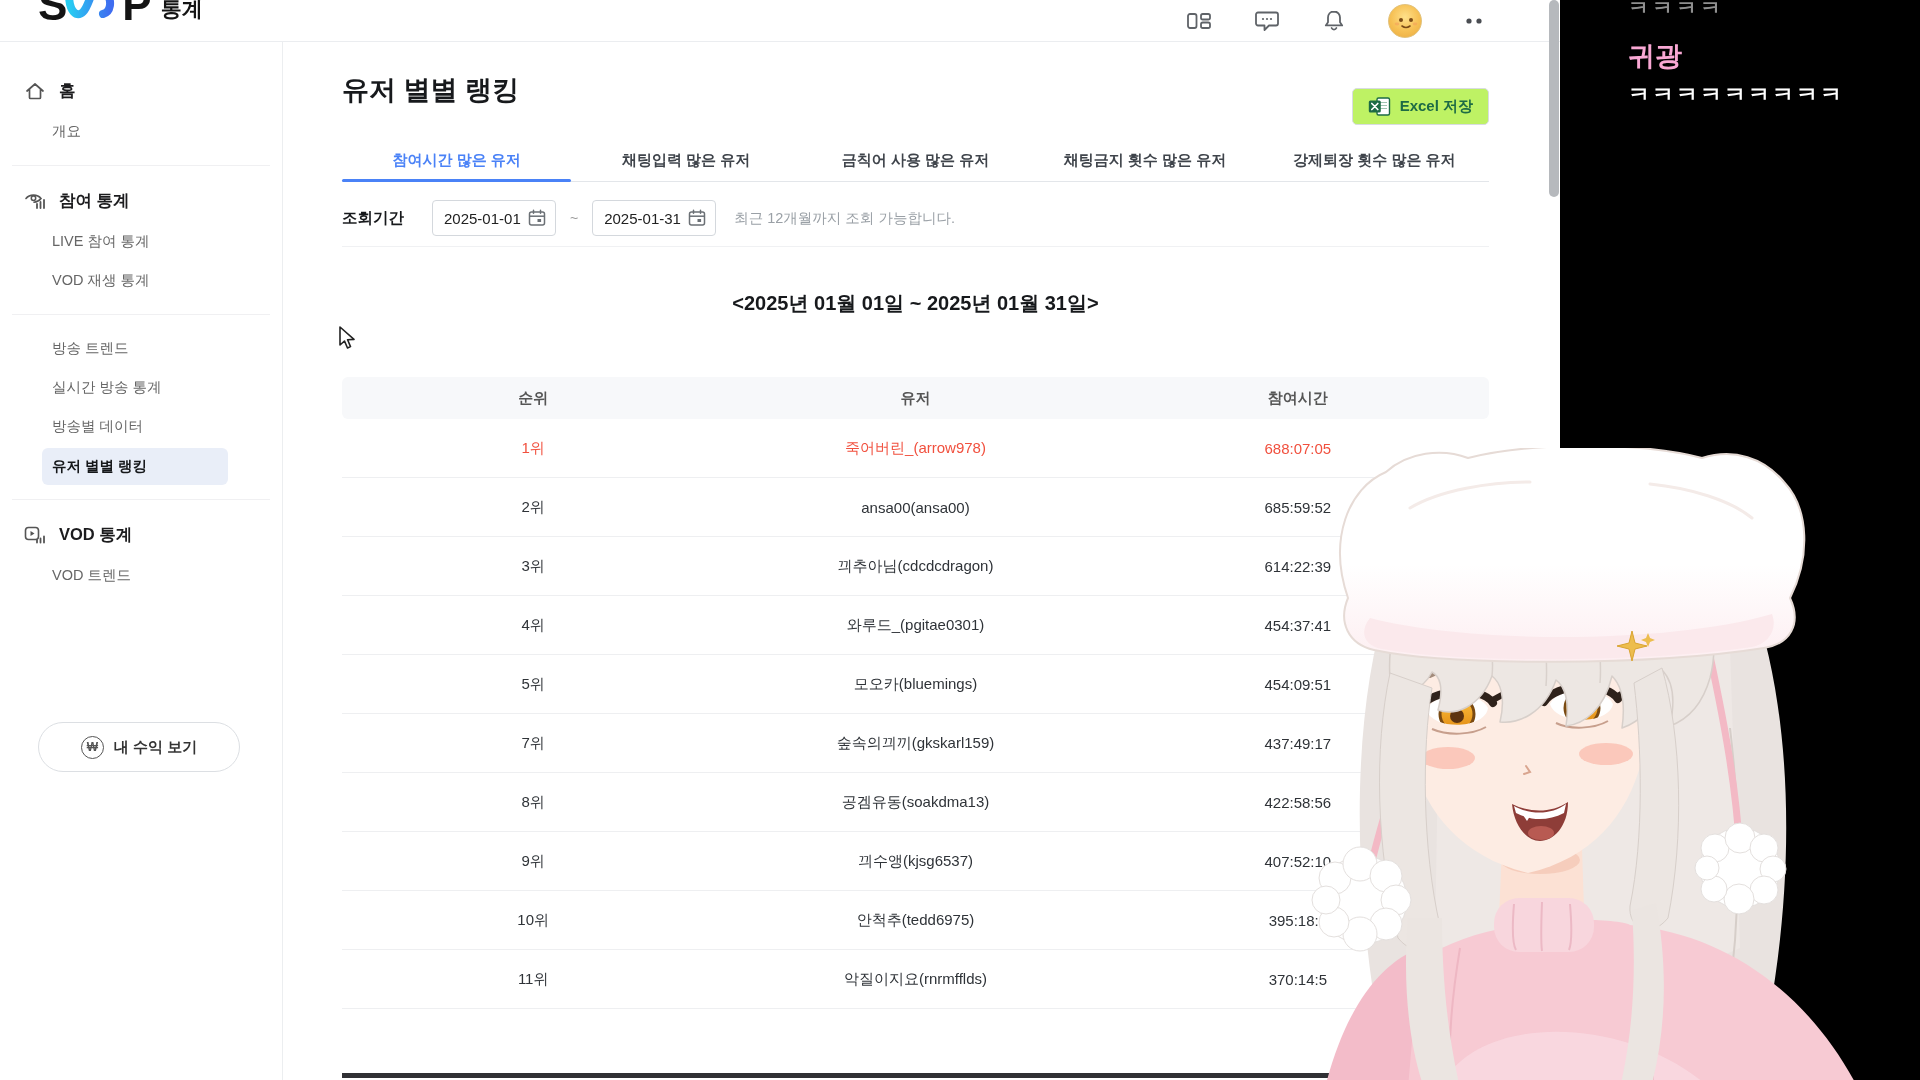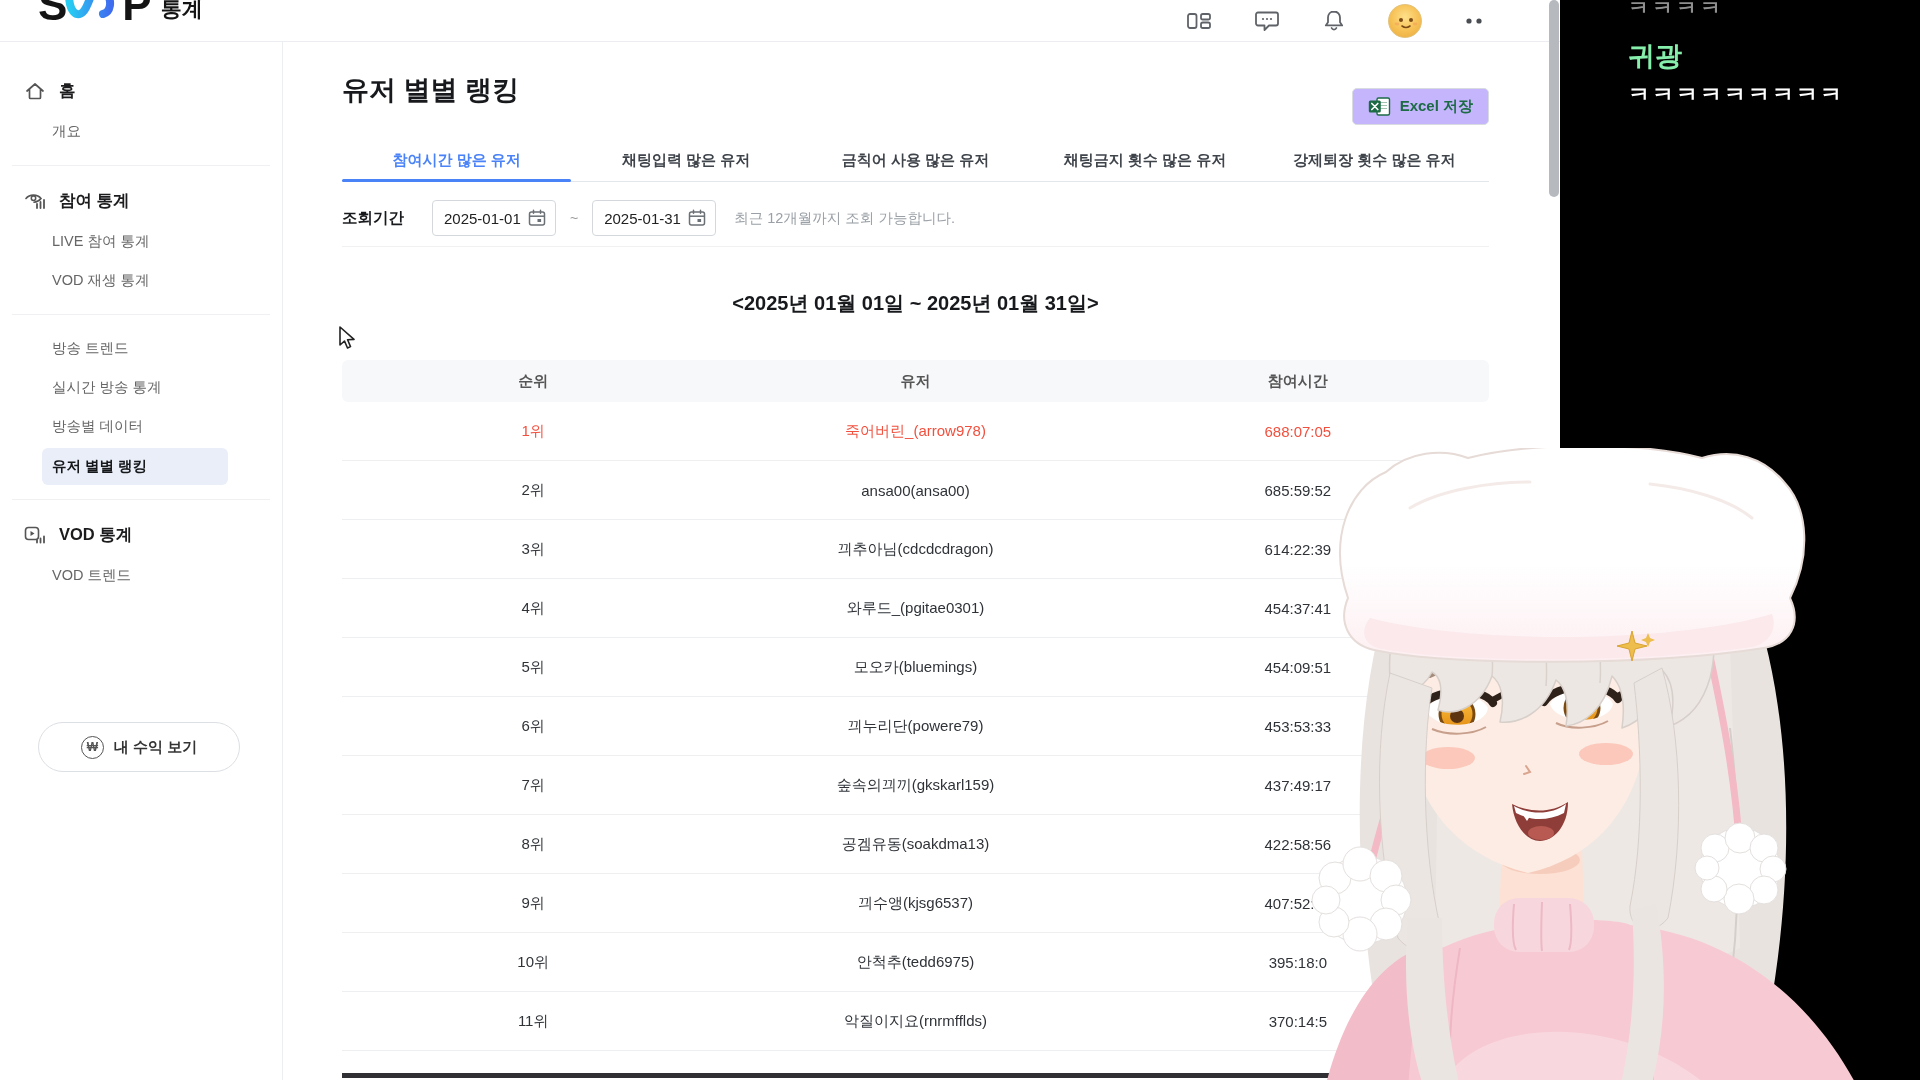--- a/index.html
+++ b/index.html
@@ -39,56 +39,56 @@
                  display:flex; align-items:center; justify-content:center; gap:10px;
                  font-size:15px; font-weight:600; color:#333; cursor:pointer; }
   .won-circle { width:23px; height:23px; border:1.7px solid #555; border-radius:50%;
                 display:flex; align-items:center; justify-content:center;
                 font-size:12px; font-weight:800; color:#555; }
 
   
   .content { position:absolute; left:283px; top:42px; width:1277px; height:1038px; background:#fff; }
   .page-title { position:absolute; left:59px; top:30px; font-size:27px; font-weight:800; color:#17191c; }
   .excel-btn { position:absolute; right:71px; top:46px; height:37px; display:flex; align-items:center; gap:9px;
-               padding:0 15px; border:1px solid #d8dce1; border-radius:5px; background:#c4b5fd;
+               padding:0 15px; border:1px solid #d8dce1; border-radius:5px; background:#bef264;
                font-size:15px; font-weight:700; color:#1d6b45; cursor:pointer; }
   .tabs { position:absolute; left:59px; top:97px; width:1147px; height:43px; display:flex;
           border-bottom:1px solid #e3e6ea; }
   .tab { flex:1; display:flex; align-items:center; justify-content:center; position:relative;
          font-size:15px; font-weight:600; color:#3f444b; cursor:pointer; }
   .tab.active { color:#4a82f7; }
   .tab.active::after { content:""; position:absolute; left:0; right:0; bottom:-1px; height:3px;
                        background:#4a82f7; border-radius:2px; }
   .filter-row { position:absolute; left:59px; top:152px; height:48px; display:flex; align-items:center; gap:14px; }
   .filter-label { font-size:15.5px; font-weight:800; color:#17191c; margin-right:14px; }
   .date-input { width:124px; height:36px; border:1px solid #d4d8dd; border-radius:4px; background:#fff;
                 display:flex; align-items:center; justify-content:space-between; padding:0 9px 0 11px;
                 font-size:15px; color:#222; cursor:pointer; }
   .tilde { color:#999; font-size:14px; }
   .hint { font-size:14.5px; color:#9aa0a6; margin-left:4px; }
   .filter-divider { position:absolute; left:59px; top:204px; width:1147px; border-top:1px solid #f0f1f3; }
   .period-heading { position:absolute; left:59px; top:248px; width:1147px; text-align:center;
                     font-size:20px; font-weight:800; color:#17191c; }
-  .rank-table { position:absolute; left:59px; top:318px; width:1147px; }
+  .rank-table { position:absolute; left:59px; top:335px; width:1147px; }
   .thead { display:flex; height:42px; background:#f7f8fa; border-radius:6px; align-items:center;
            font-size:15px; color:#555; font-weight:600; }
   .trow { display:flex; height:59px; align-items:center; font-size:15px; color:#2f3338;
           border-bottom:1px solid #eeeff1; background:#fff; }
   .trow.first { color:#f1503e; }
   .cell { flex:1; text-align:center; }
   .bottom-strip { position:absolute; left:59px; top:1031px; width:1147px; height:5px; background:#303034; }
 
   .scroll-thumb { position:absolute; left:1549px; top:0; width:10px; height:197px;
                   background:#b6b9bd; border-radius:6px; z-index:3; cursor:pointer; }
 
   
   .chat-panel { position:absolute; left:1560px; top:0; width:360px; height:1080px; background:#000; overflow:hidden; }
   .chat-line { margin-left:68px; font-weight:700; }
   .chat-line.muted { margin-top:-6px; font-size:21px; letter-spacing:3px; color:#8f8f8f; }
-  .chat-line.nickname { margin-top:16px; font-size:27px; color:#86efac; }
+  .chat-line.nickname { margin-top:16px; font-size:27px; color:#f9a8d4; }
   .chat-line.normal { margin-top:6px; font-size:22px; letter-spacing:2px; color:#ffffff; }
 
   
   .vtuber { position:absolute; left:1290px; top:448px; width:600px; height:640px; z-index:5; pointer-events:none; }
   .cursor { position:absolute; left:339px; top:326px; z-index:9; pointer-events:none; }
   svg { display:block; }
 </style>
 </head>
 <body>
 
@@ -275,25 +275,20 @@
         </div>
         <div class="trow">
           <span class="cell">4위</span>
           <span class="cell">와루드_(pgitae0301)</span>
           <span class="cell">454:37:41</span>
         </div>
         <div class="trow">
           <span class="cell">5위</span>
           <span class="cell">모오카(bluemings)</span>
           <span class="cell">454:09:51</span>
-        </div>
-        <div class="trow">
-          <span class="cell">6위</span>
-          <span class="cell">끠누리단(powere79)</span>
-          <span class="cell">453:53:33</span>
         </div>
         <div class="trow">
           <span class="cell">7위</span>
           <span class="cell">숲속의끠끼(gkskarl159)</span>
           <span class="cell">437:49:17</span>
         </div>
         <div class="trow">
           <span class="cell">8위</span>
           <span class="cell">공겜유동(soakdma13)</span>
           <span class="cell">422:58:56</span>

